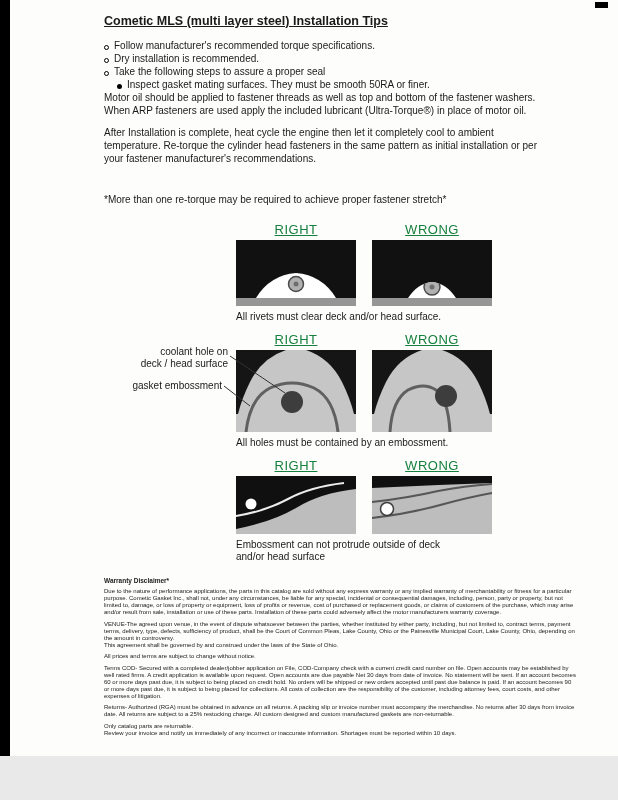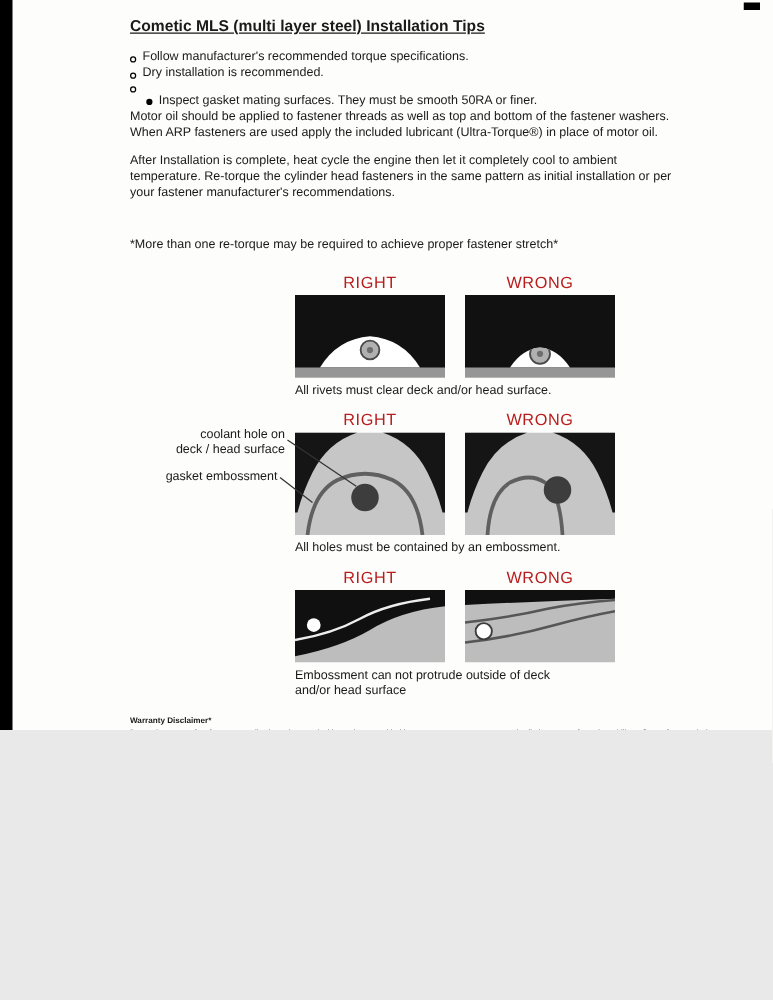--- a/index.html
+++ b/index.html
@@ -1,34 +1,34 @@
 <!DOCTYPE html>
 <html><head>
 <meta charset="utf-8">
 <style>
   *{box-sizing:border-box;}
   html,body{margin:0;padding:0;background:#e9e9e9;}
-  .page{position:relative;width:618px;height:584px;background:#fdfdfb;overflow:hidden;
+  .page{position:relative;width:618px;height:756px;background:#fdfdfb;overflow:hidden;
         font-family:"Liberation Sans",sans-serif;color:#1a1a1a;}
   .left-bar{position:absolute;left:0;top:0;width:10px;height:100%;background:#000;}
   .artifact{position:absolute;right:10px;top:2px;width:13px;height:6px;background:#000;}
   .content{position:absolute;left:104px;top:14px;width:478px;}
   .title{font-size:12.5px;font-weight:bold;text-decoration:underline;margin:0 0 11px;}
   .bullet-row{display:flex;align-items:center;font-size:10px;line-height:13px;}
   .b-open{flex:0 0 5px;width:5px;height:5px;border:1px solid #000;border-radius:50%;margin:3.5px 5px 0 0;}
   .b-fill{flex:0 0 5px;width:5px;height:5px;background:#000;border-radius:50%;margin:3.5px 5px 0 0;}
   .sub{margin-left:13px;}
   .diesel-heading{font-weight:bold;font-size:11px;margin:14px 0 8px;}
   .body-text{margin:0 0 9px;font-size:10px;line-height:13px;width:436px;}
   .note{margin:28px 0 0;}
   .diag-row{position:relative;margin-top:16px;}
   .diag-row + .diag-row{margin-top:9px;}
   .diag-grid{display:grid;grid-template-columns:120px 120px;column-gap:16px;row-gap:3px;
              margin-left:132px;width:256px;}
-  .diag-label{text-align:center;font-size:13px;letter-spacing:.5px;color:#b91c1c;}
+  .diag-label{text-align:center;font-size:13px;letter-spacing:.5px;color:#15803d;text-decoration:underline;}
   .diag-img{width:120px;line-height:0;}
   .diag-caption{margin:5px 0 0 132px;font-size:10px;line-height:12px;}
   .pre{white-space:pre-line;}
   .ann{position:absolute;font-size:10px;line-height:12px;text-align:right;}
   .ann-hole{left:18px;top:14px;width:106px;}
   .ann-emboss{left:0;top:48px;width:118px;}
   .overlay{position:absolute;left:0;top:0;pointer-events:none;}
   .warranty{margin-top:14px;width:474px;}
   .w-head{font-weight:bold;font-size:6.5px;margin:0 0 4px;}
   .w-p{margin:0 0 4.5px;font-size:6px;line-height:7px;color:#222;}
@@ -48,20 +48,21 @@
       <div class="bullet-row">
         <span class="b-open"></span>
         <span>Follow manufacturer's recommended torque specifications.</span>
       </div>
       <div class="bullet-row">
         <span class="b-open"></span>
         <span>Dry installation is recommended.</span>
       </div>
       <div class="bullet-row">
         <span class="b-open"></span>
+        <span>Take the following steps to assure a proper seal</span>
       </div>
       <div class="bullet-row sub">
         <span class="b-fill"></span>
         <span>Inspect gasket mating surfaces.  They must be smooth 50RA or finer.</span>
       </div>
     </div>
 
     <p class="body-text">Motor oil should be applied to fastener threads as well as top and bottom of the fastener washers. When ARP fasteners are used apply the included lubricant (Ultra-Torque®) in place of motor oil.</p>
     <p class="body-text">After Installation is complete, heat cycle the engine then let it completely cool to ambient temperature. Re-torque the cylinder head fasteners in the same pattern as initial installation or per your fastener manufacturer's recommendations.</p>
     <p class="body-text note">*More than one re-torque may be required to achieve proper fastener stretch*</p>

